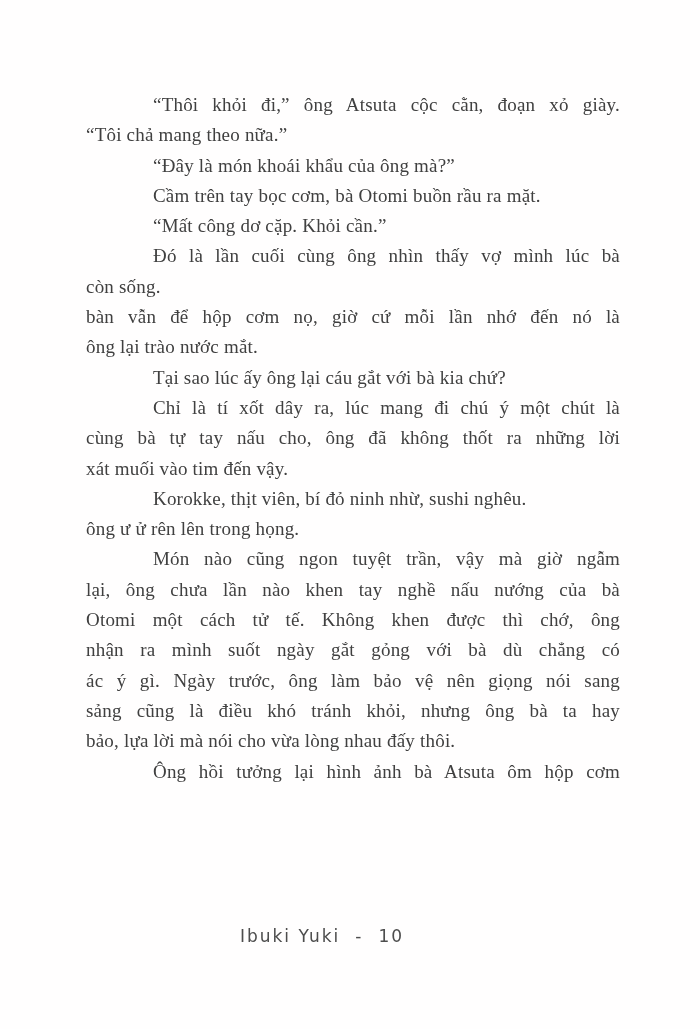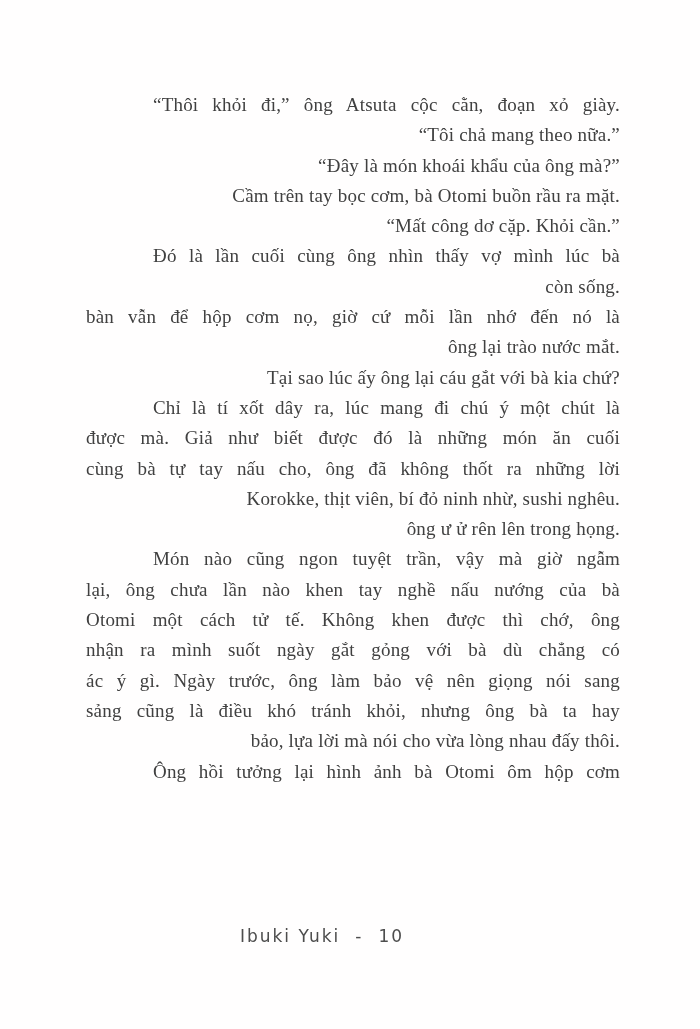--- a/index.html
+++ b/index.html
@@ -25,21 +25,21 @@
     top: 90px;
     width: 534px;
     font-size: 19px;
     line-height: 30.3px;
     color: #404040;
     letter-spacing: 0.2px;
     font-family: Liberation Serif, serif;
   }
   .ln {
     white-space: nowrap;
-    text-align: right;
+    text-align: left;
   }
   .ln.just {
     white-space: normal;
     text-align: justify;
     text-align-last: justify;
   }
   .ln.ind {
     text-indent: 67px;
   }
   .footer {
@@ -67,32 +67,32 @@
     <div class="ln">“Tôi chả mang theo nữa.”</div>
     <div class="ln ind">“Đây là món khoái khẩu của ông mà?”</div>
     <div class="ln ind">Cầm trên tay bọc cơm, bà Otomi buồn rầu ra mặt.</div>
     <div class="ln ind">“Mất công dơ cặp. Khỏi cần.”</div>
     <div class="ln ind just">Đó là lần cuối cùng ông nhìn thấy vợ mình lúc bà</div>
     <div class="ln">còn sống.</div>
     <div class="ln just">bàn vẫn để hộp cơm nọ, giờ cứ mỗi lần nhớ đến nó là</div>
     <div class="ln">ông lại trào nước mắt.</div>
     <div class="ln ind">Tại sao lúc ấy ông lại cáu gắt với bà kia chứ?</div>
     <div class="ln ind just">Chỉ là tí xốt dây ra, lúc mang đi chú ý một chút là</div>
-    <div class="ln just">được mà. Giả như biết được đó là những món ăn cuối</div>
     <div class="ln just">cùng bà tự tay nấu cho, ông đã không thốt ra những lời</div>
+    <div class="ln">xát muối vào tim đến vậy.</div>
     <div class="ln ind">Korokke, thịt viên, bí đỏ ninh nhừ, sushi nghêu.</div>
     <div class="ln">ông ư ử rên lên trong họng.</div>
     <div class="ln ind just">Món nào cũng ngon tuyệt trần, vậy mà giờ ngẫm</div>
     <div class="ln just">lại, ông chưa lần nào khen tay nghề nấu nướng của bà</div>
     <div class="ln just">Otomi một cách tử tế. Không khen được thì chớ, ông</div>
     <div class="ln just">nhận ra mình suốt ngày gắt gỏng với bà dù chẳng có</div>
     <div class="ln just">ác ý gì. Ngày trước, ông làm bảo vệ nên giọng nói sang</div>
     <div class="ln just">sảng cũng là điều khó tránh khỏi, nhưng ông bà ta hay</div>
     <div class="ln">bảo, lựa lời mà nói cho vừa lòng nhau đấy thôi.</div>
-    <div class="ln ind just">Ông hồi tưởng lại hình ảnh bà Otomi ôm hộp cơm</div>
+    <div class="ln ind just">Ông hồi tưởng lại hình ảnh bà Atsuta ôm hộp cơm</div>
   </div>
 
   <div class="footer">
     <span>Ibuki Yuki</span>
     <span>-</span>
     <span>10</span>
   </div>
 
 </div>
 

